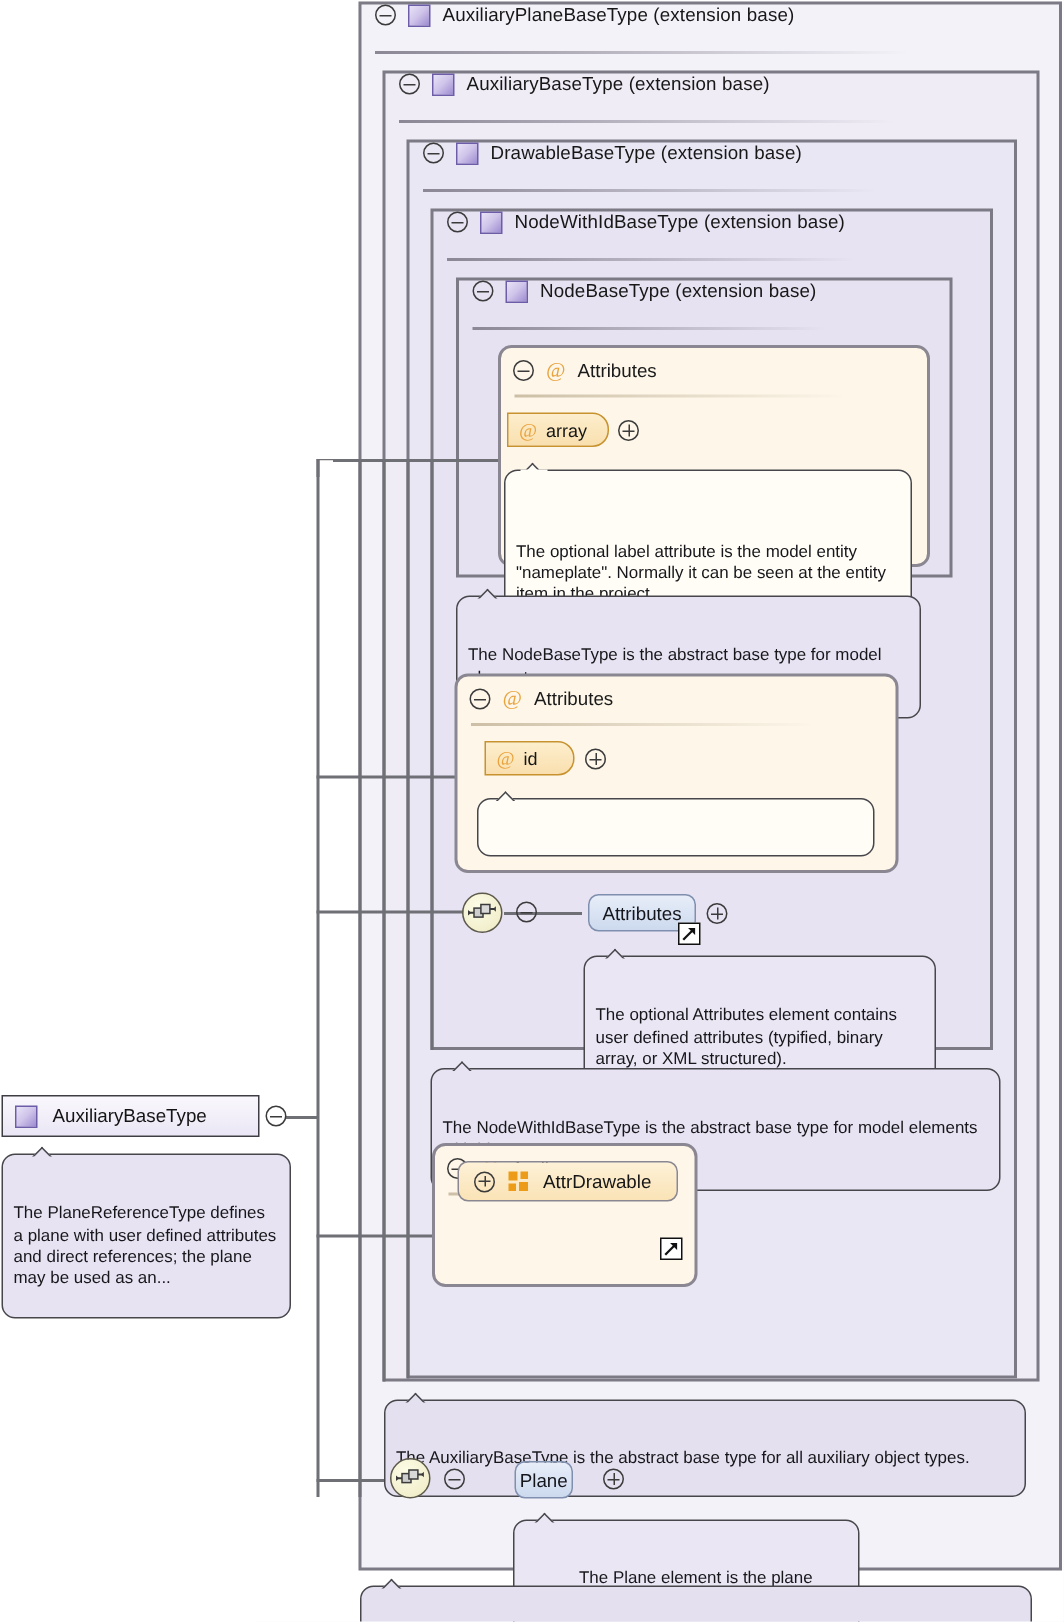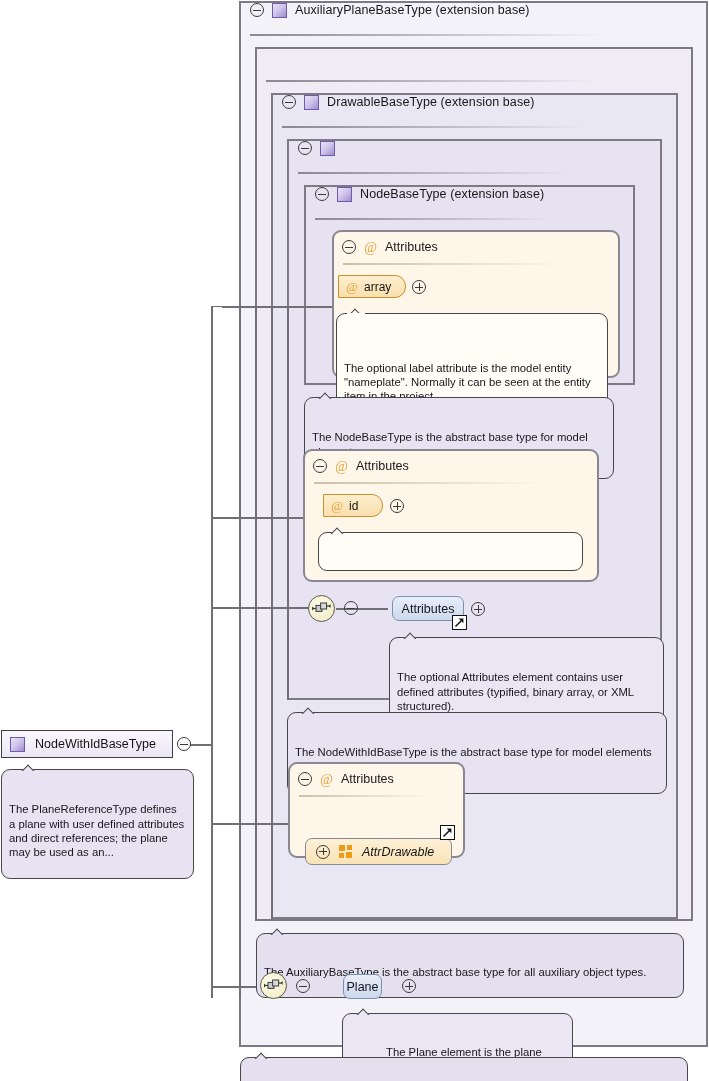--- a/index.html
+++ b/index.html
@@ -195,36 +195,42 @@
   <div class="panel lv1" style="left:239px; top:1px; width:469px; height:1046px;">
     <div class="panel-head" style="width:440px;">
       <span class="toggle"></span>
       <span class="type-icon"></span>
       <span class="head-label">AuxiliaryPlaneBaseType (extension base)</span>
     </div>
     <div class="panel-rule" style="top:31px; width:356px;"></div>
   </div>
 
   <div class="panel lv2" style="left:255px; top:47px; width:438px; height:874px;">
+    <div class="panel-head" style="width:410px;">
+      <span class="toggle"></span>
+      <span class="type-icon"></span>
+      <span class="head-label">AuxiliaryBaseType (extension base)</span>
+    </div>
     <div class="panel-rule" style="top:31px; width:330px;"></div>
   </div>
 
   <div class="panel lv3" style="left:271px; top:93px; width:407px; height:826px;">
     <div class="panel-head" style="width:380px;">
       <span class="toggle"></span>
       <span class="type-icon"></span>
       <span class="head-label">DrawableBaseType (extension base)</span>
     </div>
     <div class="panel-rule" style="top:31px; width:302px;"></div>
   </div>
 
   <div class="panel lv4" style="left:287px; top:139px; width:375px; height:561px;">
     <div class="panel-head" style="width:350px;">
       <span class="toggle"></span>
       <span class="type-icon"></span>
+      <span class="head-label">NodeWithIdBaseType (extension base)</span>
     </div>
     <div class="panel-rule" style="top:31px; width:272px;"></div>
   </div>
 
   <div class="panel lv5" style="left:304px; top:185px; width:331px; height:200px;">
     <div class="panel-head" style="width:310px;">
       <span class="toggle"></span>
       <span class="type-icon"></span>
       <span class="head-label">NodeBaseType (extension base)</span>
     </div>
@@ -317,40 +323,40 @@
     <span>Attributes</span>
   </div>
   <div class="ext-badge" style="left:452px; top:615px;">
     <svg width="11" height="11" viewBox="0 0 11 11">
       <path d="M1.5 9.5 L8.3 2.7" stroke="#101010" stroke-width="1.5" fill="none"></path>
       <polygon points="9.4,1.6 9.4,6.3 4.7,1.6" fill="#101010"></polygon>
     </svg>
   </div>
   <span class="toggle plus" style="position:absolute; left:471px; top:602px;"></span>
 
-  <div class="doc lilac" style="left:389px; top:637px; width:275px;">
+  <div class="doc lilac" style="left:389px; top:637px; width:235px;">
     <span class="notch" style="left:12px;"></span>
     <span style="display:block; white-space:normal;">The optional Attributes element contains user defined attributes (typified, binary array, or XML structured).</span>
   </div>
 
   <div class="doc purple" style="left:287px; top:712px; width:380px;">
     <span class="notch" style="left:12px;"></span>
     <span style="display:block; white-space:normal;">The NodeWithIdBaseType is the abstract base type for model elements with id.</span>
   </div>
 
   <div class="attrbox" style="left:288px; top:762px; width:177px; height:96px;">
     <div class="attrbox-head">
       <span class="toggle"></span>
       <span class="at-icon">@</span>
       <span style="font-size:12.5px;">Attributes</span>
     </div>
     <div class="attrbox-rule" style="top:31px; width:130px;"></div>
   </div>
 
-  <div class="attrgrp-pill" style="left:305px; top:838px; width:147px;font-style:italic;">
+  <div class="attrgrp-pill" style="left:305px; top:774px; width:147px;">
     <span class="toggle plus"></span>
     <span class="grp-glyph">
         <i></i>
         <i></i>
         <i></i>
         <i></i>
       </span>
     <span>AttrDrawable</span>
   </div>
   <div class="ext-badge" style="left:440px; top:825px;">
@@ -388,21 +394,21 @@
     <span style="display:block; white-space:normal;margin-left:36px;">The Plane element is the plane definition.</span>
   </div>
 
   <div class="doc purple2" style="left:240px; top:1057px; width:448px; padding-top:3px; padding-bottom:3px;">
     <span class="notch" style="left:12px;"></span>
     
   </div>
 
   <div class="root-node" style="left:1px; top:730px; width:172px;">
     <span class="type-icon"></span>
-    <span>NodeWithIdBaseType</span>
+    <span>AuxiliaryBaseType</span>
   </div>
   <span class="toggle" style="position:absolute; left:177px; top:737px;"></span>
 
   <div class="doc purple" style="left:1px; top:769px; width:193px;">
     <span class="notch" style="left:18px;"></span>
     <span style="display:block; white-space:normal;">The PlaneReferenceType defines a plane with user defined attributes and direct references; the plane may be used as an...</span>
   </div>
 
 </div>
 

